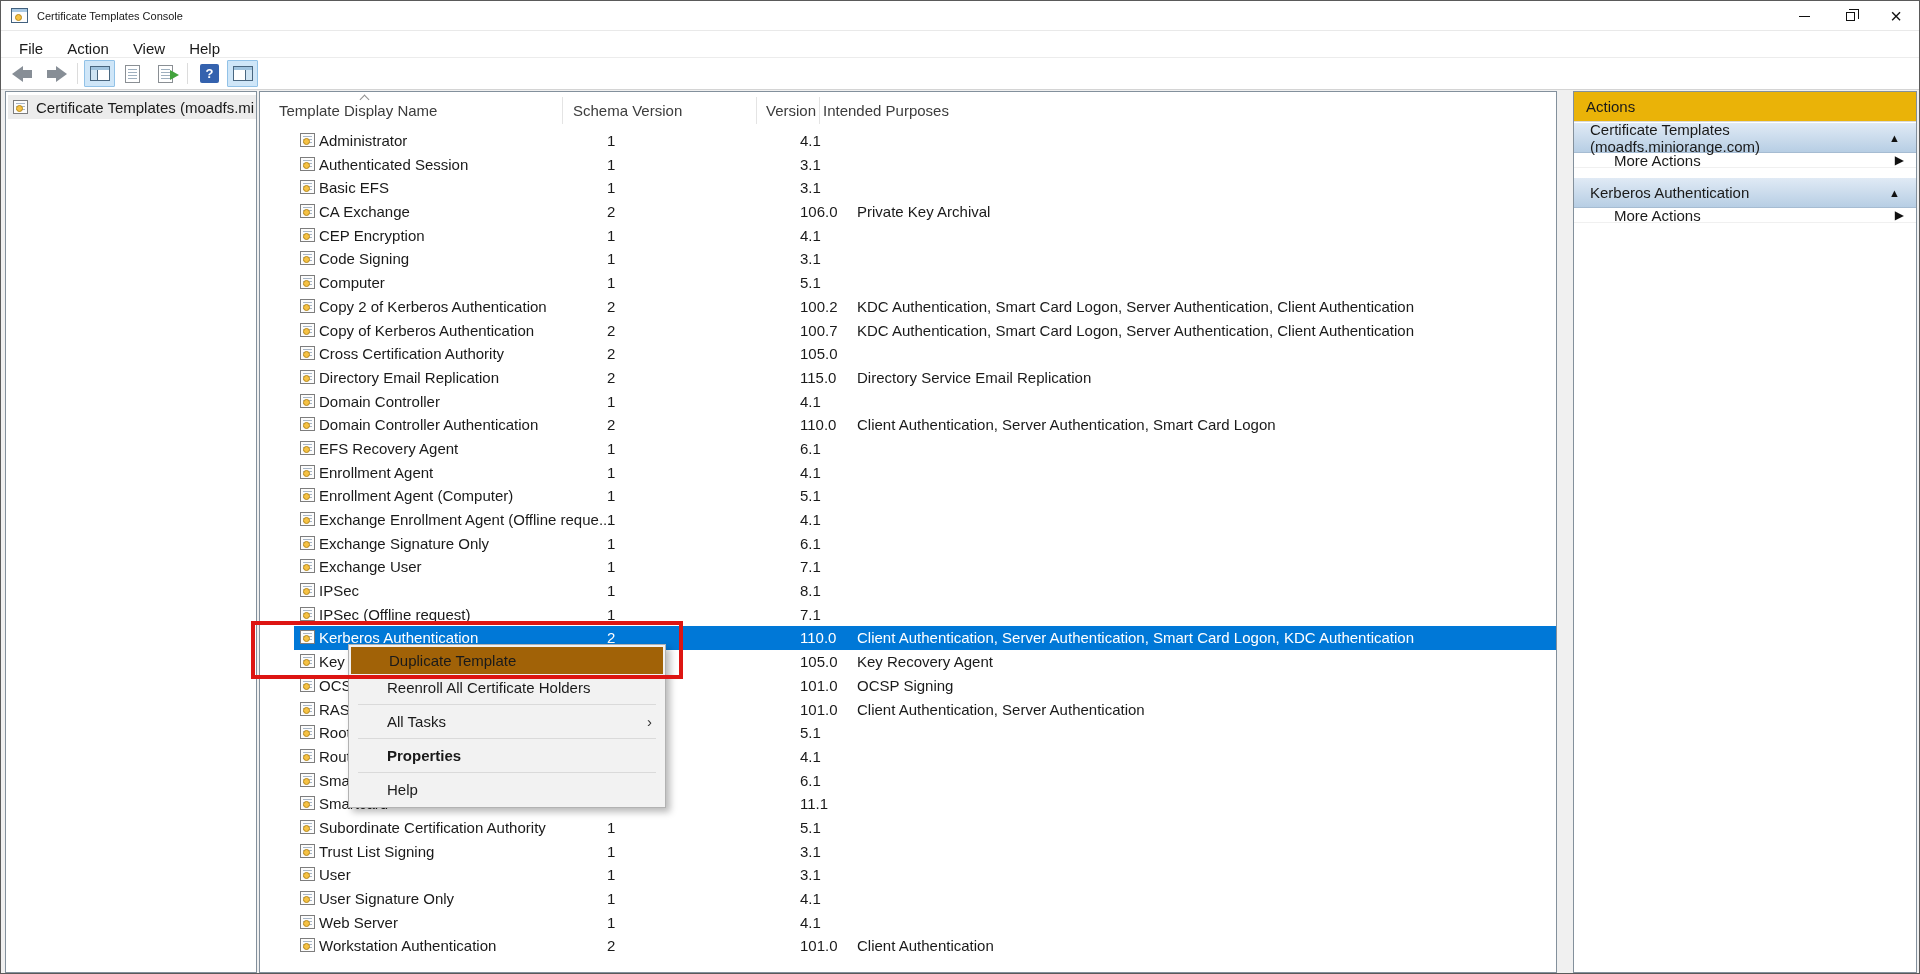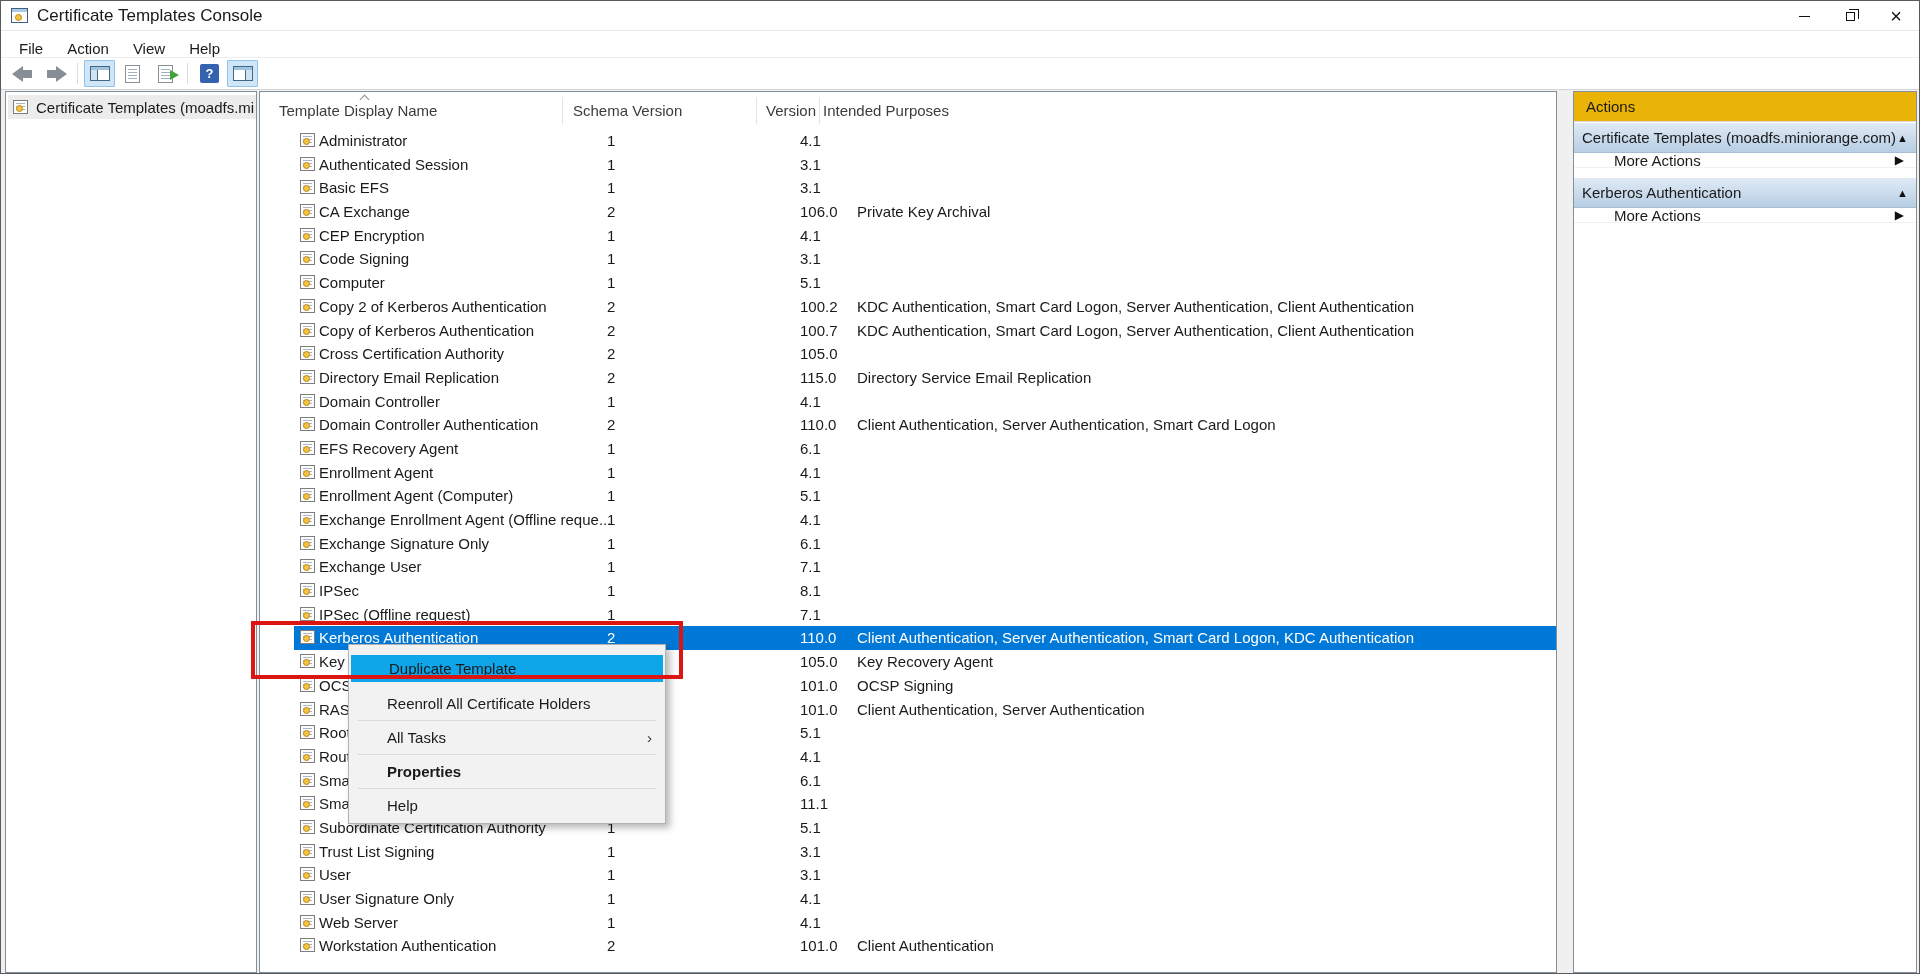--- a/index.html
+++ b/index.html
@@ -9,21 +9,21 @@
     border:1px solid #5a5a5a; overflow:hidden;
     font-family:"Liberation Sans","DejaVu Sans",sans-serif; font-size:15px; color:#1a1a1a;
   }
   
   .titlebar { position:absolute; top:0; left:0; right:0; height:30px; background:#fff;
     display:flex; align-items:center; border-bottom:1px solid #e9e9e9; }
   .app-icon { width:17px; height:15px; border:1px solid #41607e; background:#fdfdfd; margin-left:10px; position:relative; flex:none; }
   .app-icon::before { content:""; position:absolute; left:0; top:0; right:0; height:3px; background:#a9c9e4; }
   .app-icon::after { content:""; position:absolute; left:3px; bottom:1px; width:5px; height:5px; border-radius:50%;
     background:#f6c244; border:1px solid #b8891c; }
-  .title-text { margin-left:9px; font-size:17px; }
+  .title-text { margin-left:9px; font-size:11px; }
   .win-controls { position:absolute; right:0; top:0; height:30px; display:flex; }
   .win-btn { width:46px; height:30px; display:flex; align-items:center; justify-content:center; }
   .glyph-min { width:11px; height:1px; background:#111; }
   .glyph-restore { width:9px; height:9px; border:1px solid #111; background:#fff; position:relative; }
   .glyph-restore::before { content:""; position:absolute; left:2px; top:-4px; width:9px; height:9px;
     border:1px solid #111; border-bottom:none; border-left:none; }
   .glyph-close { font-size:20px; font-weight:300; line-height:1; color:#111; }
   
   .menubar { position:absolute; top:30px; left:0; right:0; height:26px; background:#fff;
     display:flex; align-items:flex-end; padding-left:6px; }
@@ -73,31 +73,31 @@
   .rows { position:absolute; top:37px; left:0; right:0;margin-left:34px; }
   .lrow { position:relative; height:23.7px; line-height:23.7px; white-space:nowrap; }
   .lrow .cert-ic { position:absolute; left:6px; top:4px; }
   .lrow .cell { position:absolute; top:0; height:23.7px; }
   .cell.name { left:25px; } .cell.schema { left:313px; } .cell.version { left:506px; } .cell.purp { left:563px; }
   .lrow.selected { background:#0078d7; color:#fff; }
   
   .actions-pane { position:absolute; left:1572px; top:90px; width:344px; height:882px; background:#fff; border:1px solid #83909c; }
   .actions-title { height:30px; line-height:30px; padding-left:12px; font-weight:normal; background:#eab308; border-bottom:1px solid #d9d9d9; }
   .sec-header { height:31px; display:flex; align-items:center; justify-content:space-between;
-    padding:0 8px; background:linear-gradient(#e0eaf5,#b7cee4); border-top:1px solid #fff; border-bottom:1px solid #a6bcd2; }
+    padding:0 16px; background:linear-gradient(#e0eaf5,#b7cee4); border-top:1px solid #fff; border-bottom:1px solid #a6bcd2; }
   .sec-collapse { font-size:11px; color:#111; }
   .more-row { height:15px; display:flex; align-items:center; justify-content:space-between;
     padding:0 12px 0 40px; border-bottom:1px solid #f0f0f0; background:#fff; }
   .more-arrow { font-size:12px; color:#111; }
   .sec-gap { height:9px; background:#fff; }
   
   .ctx { position:absolute; left:347px; top:643px; width:318px; background:#f2f2f2; border:1px solid #b2b2b2;
     box-shadow:4px 4px 7px rgba(0,0,0,.28); padding:2px 0 4px 0; z-index:30; }
   .ctx-item { height:27px; line-height:27px; padding-left:38px; position:relative; }
-  .ctx-item.hl { background:#0ea5e9; margin:8px 2px; }
+  .ctx-item.hl { background:#a16207; margin:0 2px; }
   .ctx-item.bold { font-weight:bold; }
   .ctx-sub { position:absolute; right:13px; top:0; font-size:15px; color:#333; }
   .ctx-sep { height:1px; background:#dadada; margin:3px 9px; }
   
   .red-rect { position:absolute; left:250px; top:620px; width:432px; height:58px; border:4px solid #dd1512; z-index:40; }
 </style>
 </head>
 <body>
 
 <div class="window">

